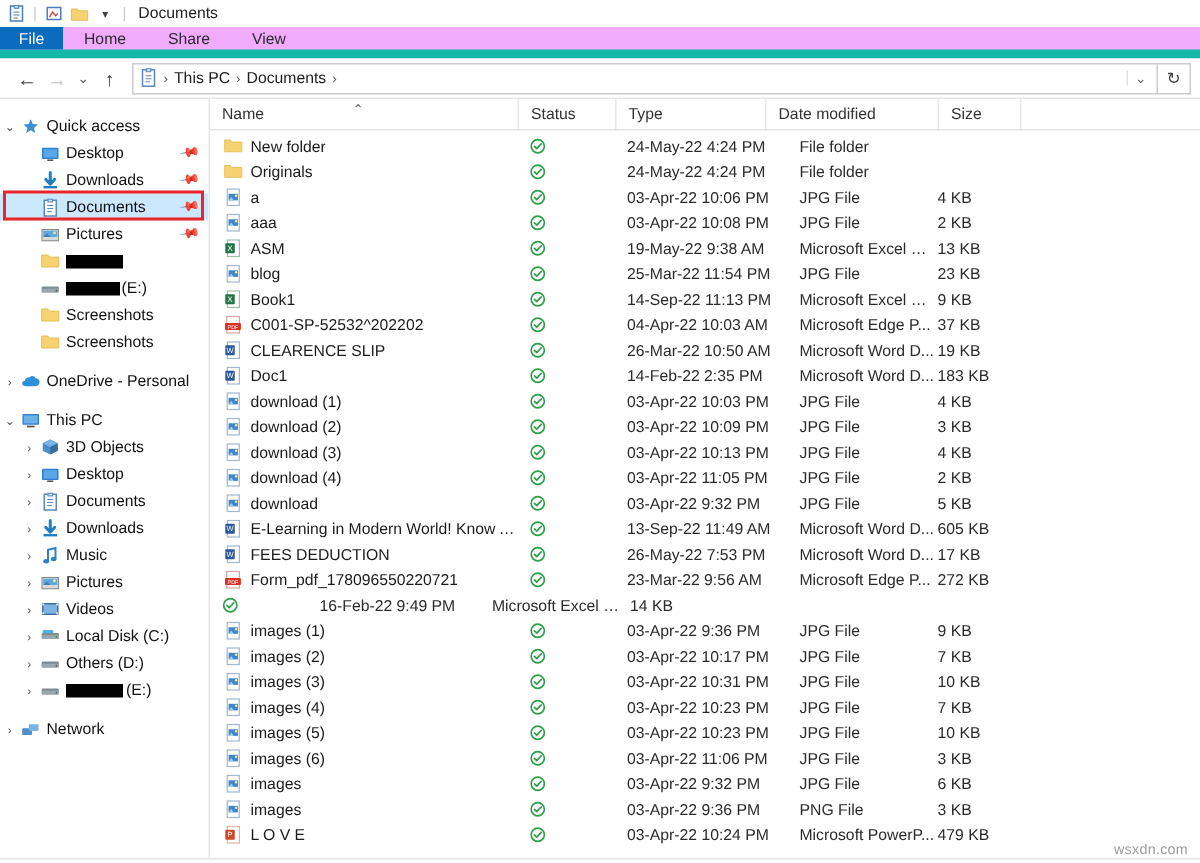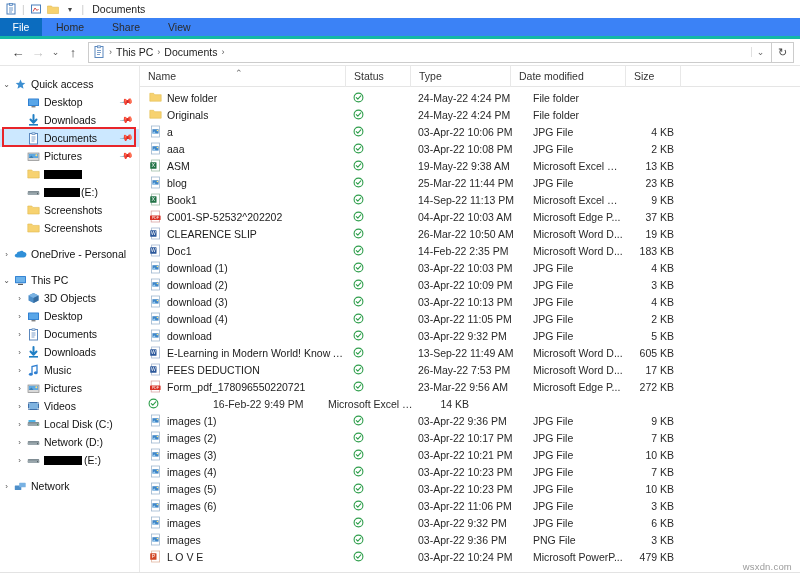--- a/index.html
+++ b/index.html
@@ -18,21 +18,21 @@
     padding-left: 4px; gap: 4px; background:#fff;
     font-size: 10.5px; color:#1a1a1a;
   }
   .qat-icon { width:13px; height:13px; display:inline-flex; align-items:center; justify-content:center; }
   .qat-sep { color:#c8c8c8; font-size:10px; margin:0 1px; }
   .title-text { margin-left:3px; font-size:10.5px; color:#222; }
 
   
   .ribbon {
     height: 21px; display:flex; align-items:stretch;
-    border-bottom:3px solid #14b8a6; background:#3b82f6;
+    border-bottom:6px solid #14b8a6; background:#f0abfc;
   }
   .tab {
     display:flex; align-items:center; justify-content:center;
     font-size:10.5px; color:#2b2b2b; cursor:default;
   }
   .tab.file {
     background:#0b6cbf; color:#fff; width:42px; font-size:10.5px;
   }
   .tab.normal { padding: 0 14px; }
 
@@ -121,21 +121,21 @@
   .row {
     height:17px; display:flex; align-items:center;
     font-size:10.5px; color:#1b1b1b; white-space:nowrap;
   }
   .cell { flex:0 0 auto; overflow:hidden; text-overflow:ellipsis; }
   .c-name { width:205px; display:flex; align-items:center; padding-left:8px; min-width:0;text-align:center; }
   .c-name .fname { overflow:hidden; text-overflow:ellipsis; white-space:nowrap; }
   .c-status { width:65px; display:flex; align-items:center; padding-left:8px; }
   .c-date { width:115px; padding-left:8px; color:#2a2a2a; }
   .c-type { width:100px; padding-left:8px; color:#2a2a2a; overflow:hidden; text-overflow:ellipsis; }
-  .c-size { width:55px; padding-right:6px; text-align:right; color:#2a2a2a; }
+  .c-size { width:55px; padding-right:6px; text-align:left; color:#2a2a2a; }
   .fileico { width:14px; height:14px; flex:0 0 14px; margin-right:5px; display:flex; align-items:center; justify-content:center; }
 
   
   .statusbar {
     height:20px; display:flex; align-items:center;
     border-top:1px solid #e3e3e3; padding-left:7px;
     font-size:10px; color:#1b1b1b; background:#fff;
   }
 
   .watermark {
@@ -451,21 +451,21 @@
 
       <div class="nav-item nav-indent-2">
         <span class="chev">›</span>
         <span class="nav-ico">
           <svg width="13" height="9" viewBox="0 0 13 9">
             <rect x="0.8" y="3" width="11.4" height="4" rx="0.8" fill="#7f8c93"></rect>
             <rect x="0.8" y="4.5" width="11.4" height="2.5" rx="0.8" fill="#9aa7ad"></rect>
             <circle cx="10.6" cy="5.7" r="0.6" fill="#4a5458"></circle>
           </svg>
         </span>
-        <span class="nav-label">Network (D:)</span>
+        <span class="nav-label">Others (D:)</span>
       </div>
 
       <div class="nav-item nav-indent-2">
         <span class="chev">›</span>
         <span class="nav-ico">
           <svg width="13" height="9" viewBox="0 0 13 9">
             <rect x="0.8" y="3" width="11.4" height="4" rx="0.8" fill="#7f8c93"></rect>
             <rect x="0.8" y="4.5" width="11.4" height="2.5" rx="0.8" fill="#9aa7ad"></rect>
             <circle cx="10.6" cy="5.7" r="0.6" fill="#4a5458"></circle>
           </svg>
@@ -631,21 +631,21 @@
               <span class="fname">blog</span>
             </div>
             <div class="cell c-status">
               <span>
                 <svg width="11" height="11" viewBox="0 0 11 11">
                   <circle cx="5.5" cy="5.5" r="4.4" fill="none" stroke="#2e9e4b" stroke-width="1.1"></circle>
                   <path d="M3.3 5.6 L4.8 7.1 L7.8 3.9" fill="none" stroke="#2e9e4b" stroke-width="1.1" stroke-linecap="round" stroke-linejoin="round"></path>
                 </svg>
               </span>
             </div>
-            <div class="cell c-date">25-Mar-22 11:44 PM</div>
+            <div class="cell c-date">25-Mar-22 11:54 PM</div>
             <div class="cell c-type">JPG File</div>
             <div class="cell c-size">23 KB</div>
           </div>
           <div class="row">
             <div class="cell c-name">
               <span class="fileico">
                 <svg width="13" height="13" viewBox="0 0 13 13">
                   <rect x="2.6" y="1" width="8" height="11" fill="#fff" stroke="#9fbfa8" stroke-width=".8"></rect>
                   <rect x="1.2" y="3.2" width="6.3" height="6.6" rx=".6" fill="#217346"></rect>
                   <text x="4.35" y="8.3" font-size="5.4" fill="#fff" text-anchor="middle" font-family="Liberation Sans, sans-serif">X</text>
@@ -997,21 +997,21 @@
               <span class="fname">images (3)</span>
             </div>
             <div class="cell c-status">
               <span>
                 <svg width="11" height="11" viewBox="0 0 11 11">
                   <circle cx="5.5" cy="5.5" r="4.4" fill="none" stroke="#2e9e4b" stroke-width="1.1"></circle>
                   <path d="M3.3 5.6 L4.8 7.1 L7.8 3.9" fill="none" stroke="#2e9e4b" stroke-width="1.1" stroke-linecap="round" stroke-linejoin="round"></path>
                 </svg>
               </span>
             </div>
-            <div class="cell c-date">03-Apr-22 10:21 PM</div>
+            <div class="cell c-date">03-Apr-22 10:31 PM</div>
             <div class="cell c-type">JPG File</div>
             <div class="cell c-size">10 KB</div>
           </div>
           <div class="row">
             <div class="cell c-name">
               <span class="fileico">
                 <svg width="13" height="13" viewBox="0 0 13 13">
                   <rect x="2.5" y="1" width="8" height="11" fill="#fff" stroke="#9fb7cf" stroke-width=".8"></rect>
                   <rect x="3.4" y="4.2" width="6.2" height="4.4" fill="#3f87c9"></rect>
                   <path d="M3.4 8.6 L5.3 6.3 L6.8 8.6 Z" fill="#9fd0f0"></path>

